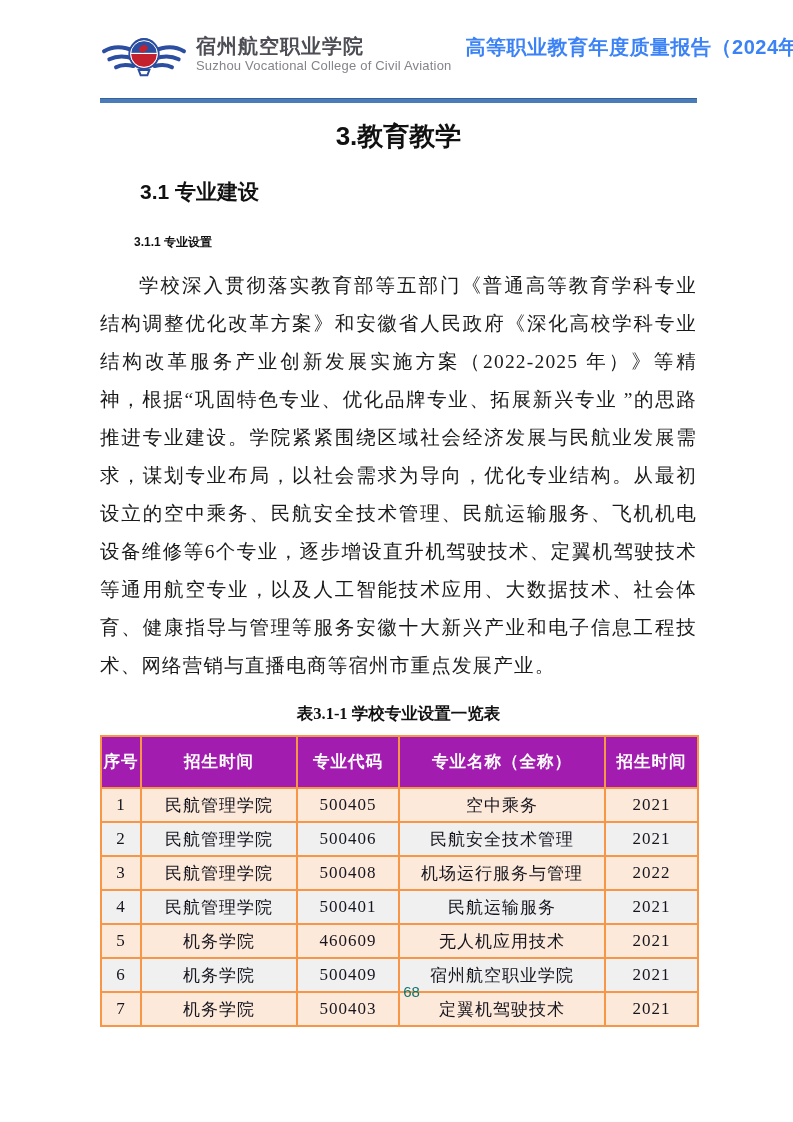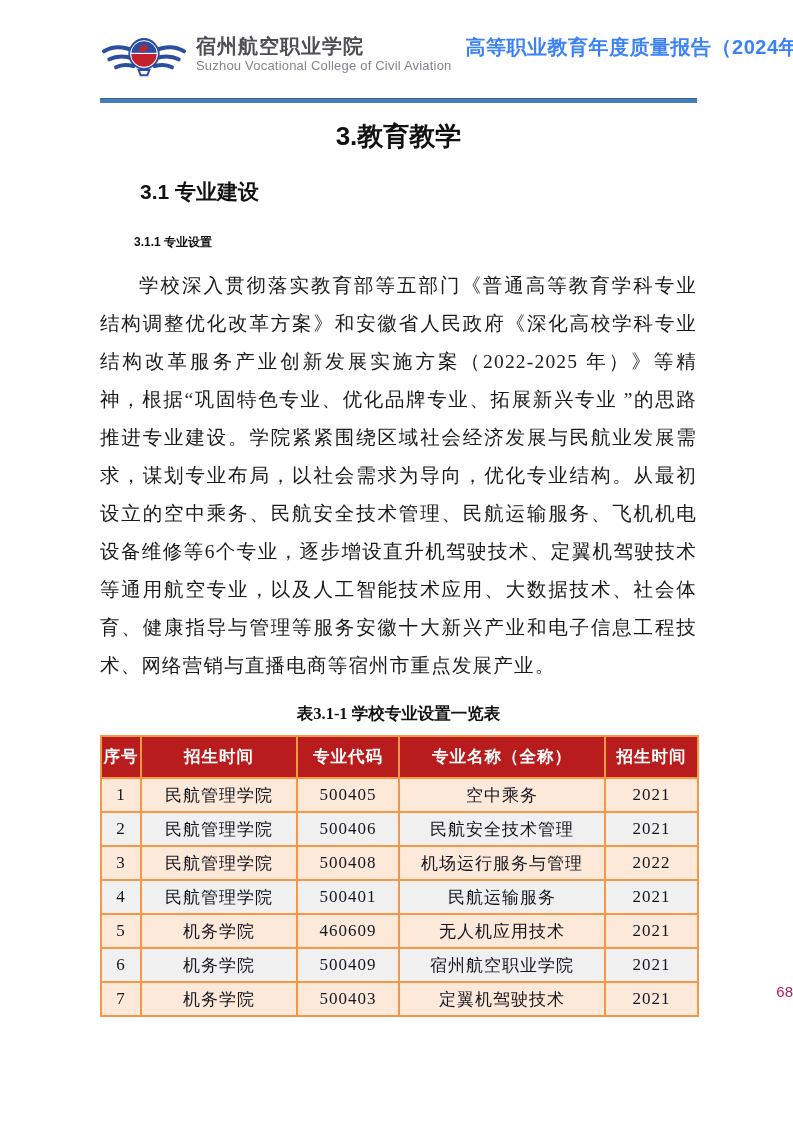--- a/index.html
+++ b/index.html
@@ -108,22 +108,22 @@
     border-collapse: collapse;
     table-layout: fixed;
   }
   .spec-table th, .spec-table td {
     border: 2px solid #f79646;
     text-align: center;
     vertical-align: middle;
     overflow: hidden;
   }
   .spec-table th {
-    height: 42px;
-    background: #b91c1c;
+    height: 52px;
+    background: #a21caf;
     color: #ffffff;
     font-family: "Liberation Sans", "DejaVu Sans", sans-serif;
     font-weight: 700;
     font-size: 16.5px;
     letter-spacing: 1px;
   }
   .spec-table td {
     height: 34px;
     font-size: 17px;
     letter-spacing: 1px;
@@ -131,24 +131,24 @@
   }
   .spec-table tr.row-odd td  { background: #fde9d9; }
   .spec-table tr.row-even td { background: #f0f0f0; }
 
   
   .page-number {
     position: absolute;
     left: 0;
     right: 0;
     top: 983px;
-    text-align: right;
+    text-align: center;
     font-family: "Liberation Sans", "DejaVu Sans", sans-serif;
     font-size: 15px;
-    color: #be185d;
+    color: #0f766e;
     margin-left: 30px;
   }
 </style>
 </head>
 <body>
 
 <div class="page">
 
   <div class="brandbar">
     <div class="logo-wrap">

